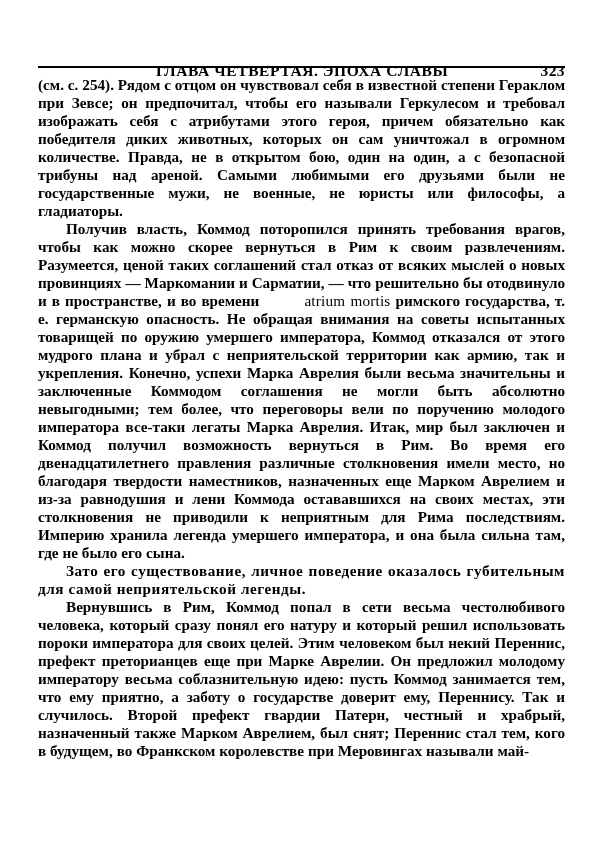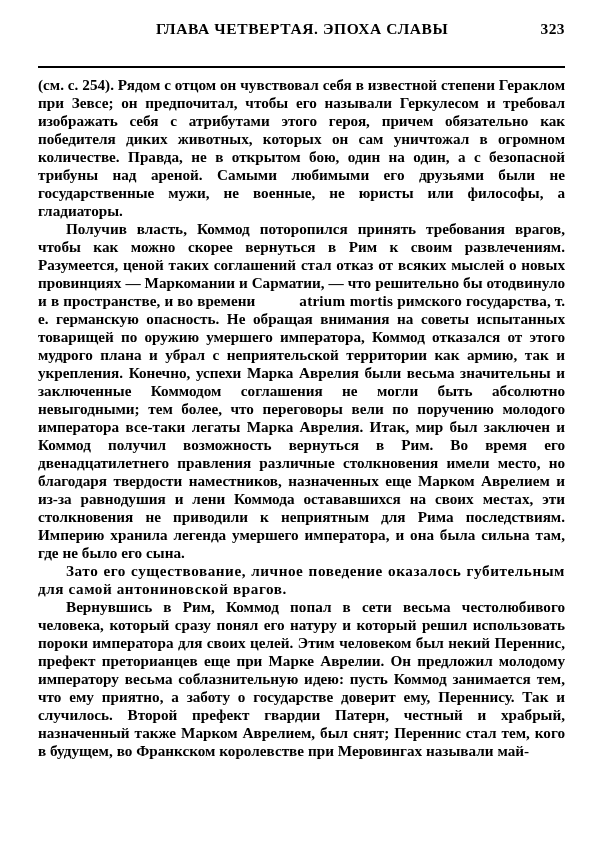--- a/index.html
+++ b/index.html
@@ -17,39 +17,40 @@
     overflow: hidden;
     font-family: "Liberation Serif", "DejaVu Serif", serif;
     color: #000000;
   }
 
   
   .running-head {
     position: absolute;
     left: 38px;
     right: 35px;
-    top: 20px;
+    top: 34px;
     height: 22px;
     display: flex;
     align-items: baseline;
     justify-content: space-between;
   }
 
   .chapter-title {
     font-weight: bold;
     font-size: 15.5px;
     letter-spacing: 0.6px;
     white-space: nowrap;
     margin-left: 118px;
   }
 
   .folio {
     font-weight: bold;
     font-size: 15.5px;
     letter-spacing: 0.4px;
+    margin-top: 28px;
   }
 
   .head-rule {
     position: absolute;
     left: 38px;
     top: 66px;
     width: 527px;
     height: 2px;
     background: #000000;
   }
@@ -79,21 +80,21 @@
   }
 
   
   p.para.spaced {
     letter-spacing: 0.55px;
     font-weight: bold;
   }
 
   
   .latin {
-    font-weight: bold;
+    font-weight: normal;
     font-style: normal;
     font-family: "Liberation Serif", "DejaVu Serif", serif;
     letter-spacing: 0.2px;
     margin-left: 40px;
   }
 </style>
 </head>
 <body>
 
 <div class="page">
@@ -104,19 +105,19 @@
   </div>
 
   <div class="head-rule"></div>
 
   <div class="textblock">
 
     <p class="para no-indent">(см. с. 254). Рядом с отцом он чувствовал себя в известной степени Гераклом при Зевсе; он предпочитал, чтобы его называли Геркулесом и требовал изображать себя с атрибутами этого героя, причем обязательно как победителя диких животных, которых он сам уничтожал в огромном количестве. Правда, не в открытом бою, один на один, а с безопасной трибуны над ареной. Самыми любимыми его друзьями были не государственные мужи, не военные, не юристы или философы, а гладиаторы.</p>
 
     <p class="para"><span>Получив власть, Коммод поторопился принять требования врагов, чтобы как можно скорее вернуться в Рим к своим развлечениям. Разумеется, ценой таких соглашений стал отказ от всяких мыслей о новых провинциях — Маркомании и Сарматии, — что решительно бы отодвинуло и в пространстве, и во времени </span><span class="latin">atrium mortis</span><span> римского государства, т. е. германскую опасность. Не обращая внимания на советы испытанных товарищей по оружию умершего императора, Коммод отказался от этого мудрого плана и убрал с неприятельской территории как армию, так и укрепления. Конечно, успехи Марка Аврелия были весьма значительны и заключенные Коммодом соглашения не могли быть абсолютно невыгодными; тем более, что переговоры вели по поручению молодого императора все-таки легаты Марка Аврелия. Итак, мир был заключен и Коммод получил возможность вернуться в Рим. Во время его двенадцатилетнего правления различные столкновения имели место, но благодаря твердости наместников, назначенных еще Марком Аврелием и из-за равнодушия и лени Коммода остававшихся на своих местах, эти столкновения не приводили к неприятным для Рима последствиям. Империю хранила легенда умершего императора, и она была сильна там, где не было его сына.</span></p>
 
-    <p class="para spaced">Зато его существование, личное поведение оказалось губительным для самой антониновской врагов.</p>
+    <p class="para spaced">Зато его существование, личное поведение оказалось губительным для самой неприятельской легенды.</p>
 
     <p class="para">Вернувшись в Рим, Коммод попал в сети весьма честолюбивого человека, который сразу понял его натуру и который решил использовать пороки императора для своих целей. Этим человеком был некий Переннис, префект преторианцев еще при Марке Аврелии. Он предложил молодому императору весьма соблазнительную идею: пусть Коммод занимается тем, что ему приятно, а заботу о государстве доверит ему, Переннису. Так и случилось. Второй префект гвардии Патерн, честный и храбрый, назначенный также Марком Аврелием, был снят; Переннис стал тем, кого в будущем, во Франкском королевстве при Меровингах называли май-</p>
 
   </div>
 
 </div>
 
 </body></html>

